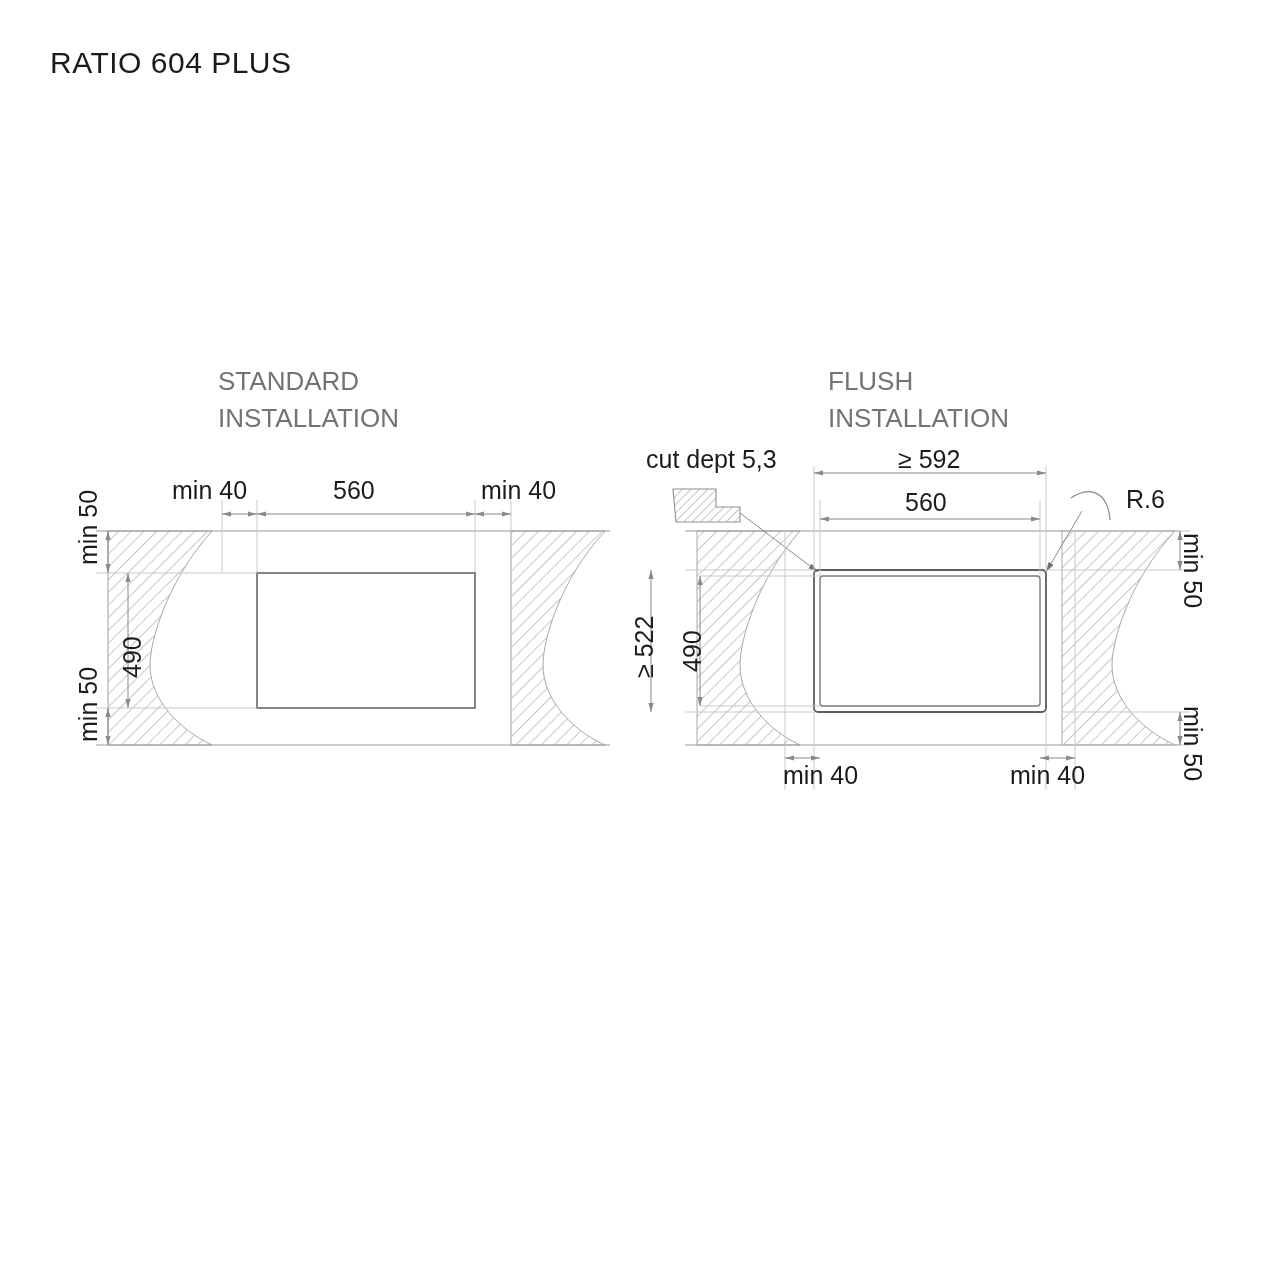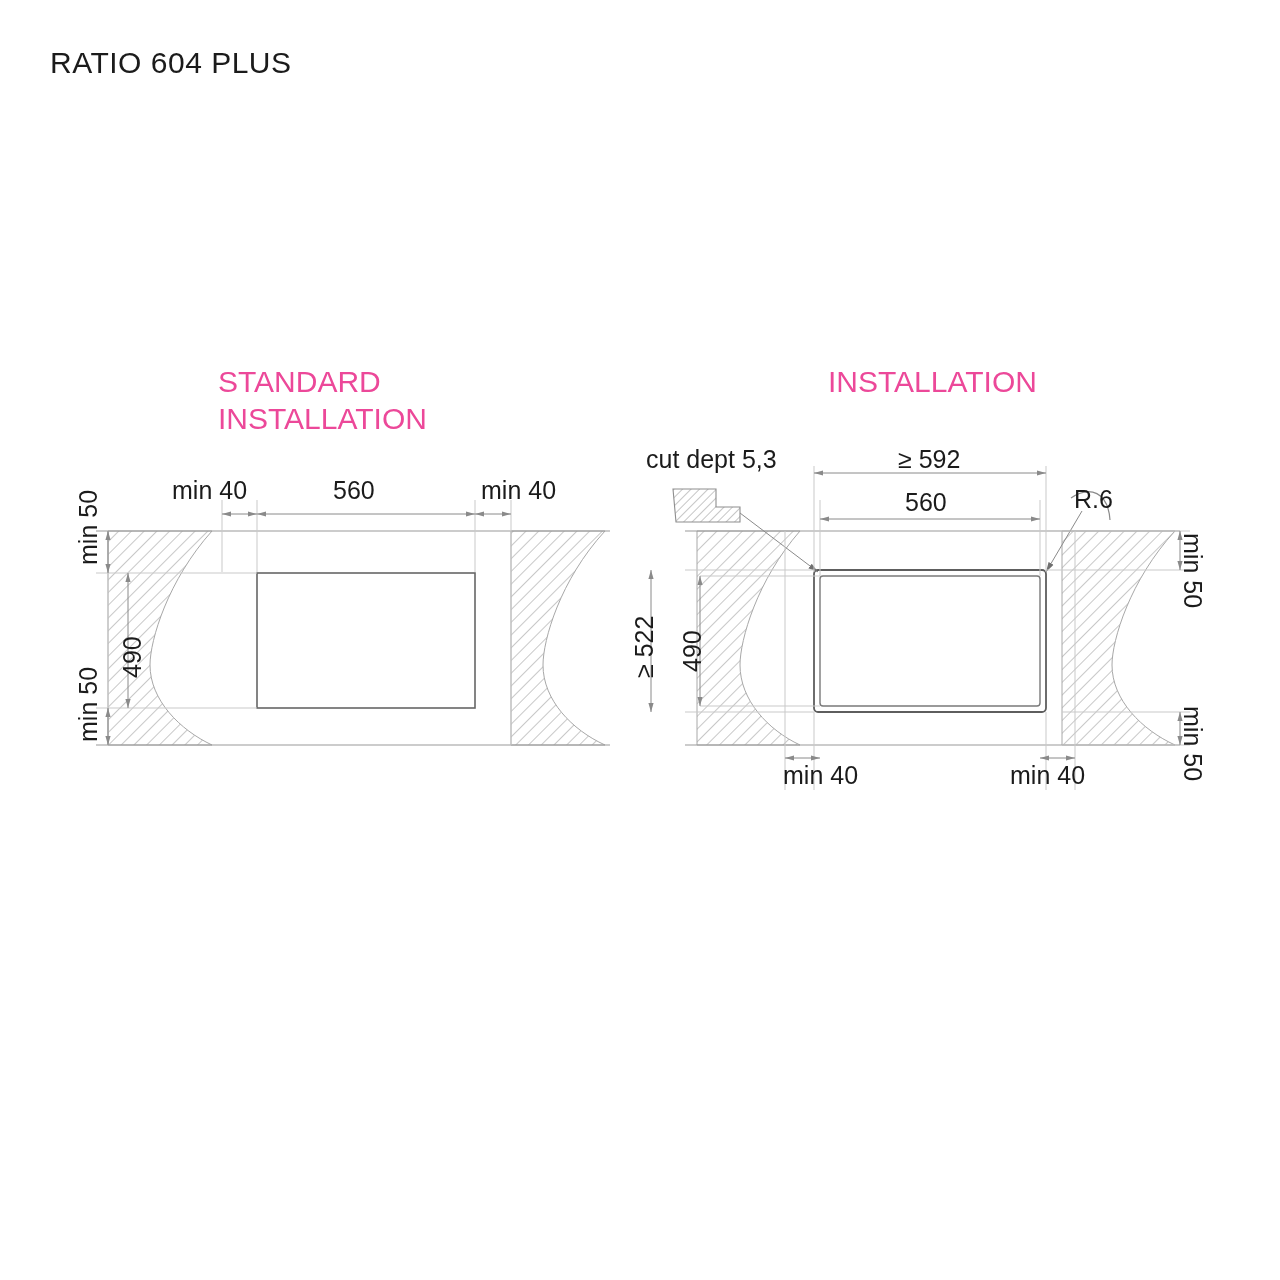--- a/index.html
+++ b/index.html
@@ -34,22 +34,22 @@
   }
   .drawing-svg {
     position: absolute;
     left: 0;
     top: 0;
     width: 1280px;
     height: 1280px;
   }
   .panel-heading {
     position: absolute;
-    font-size: 30px;
-    color: #ec4899;
+    font-size: 26px;
+    color: #737373;
     line-height: 37px;
     white-space: nowrap;
   }
   #heading-standard { left: 218px; top: 363px; }
   #heading-flush    { left: 828px; top: 363px; }
   .dim-label {
     position: absolute;
     font-size: 25px;
     color: #1b1b1b;
     white-space: nowrap;
@@ -181,35 +181,36 @@
         <line x1="1180" y1="712" x2="1180" y2="745" marker-start="url(#arrR)" marker-end="url(#arrL)"></line>
       </g>
     </g>
   </svg>
 
   <div class="panel-heading" id="heading-standard">
     <div>STANDARD</div>
     <div>INSTALLATION</div>
   </div>
   <div class="panel-heading" id="heading-flush">
+    <div>FLUSH</div>
     <div>INSTALLATION</div>
   </div>
 
   <div class="dim-label" style="left:172px; top:478px;">min 40</div>
   <div class="dim-label" style="left:333px; top:478px;">560</div>
   <div class="dim-label" style="left:481px; top:478px;">min 40</div>
 
   <div class="dim-label rot-up" style="left:76px; top:565px;">min 50</div>
   <div class="dim-label rot-up" style="left:120px; top:678px;">490</div>
   <div class="dim-label rot-up" style="left:76px; top:742px;">min 50</div>
 
   <div class="dim-label" style="left:646px; top:447px;">cut dept 5,3</div>
   <div class="dim-label" style="left:882px; top:447px;margin-left:16px;">≥ 592</div>
   <div class="dim-label" style="left:905px; top:490px;">560</div>
-  <div class="dim-label" style="left:1074px; top:487px;">R.6</div>
+  <div class="dim-label" style="left:1126px; top:487px;">R.6</div>
 
   <div class="dim-label rot-up" style="left:632px; top:678px;">≥ 522</div>
   <div class="dim-label rot-up" style="left:680px; top:672px;">490</div>
 
   <div class="dim-label" style="left:783px; top:763px;">min 40</div>
   <div class="dim-label" style="left:1010px; top:763px;">min 40</div>
 
   <div class="dim-label rot-down" style="left:1205px; top:533px;">min 50</div>
   <div class="dim-label rot-down" style="left:1205px; top:706px;">min 50</div>
 

